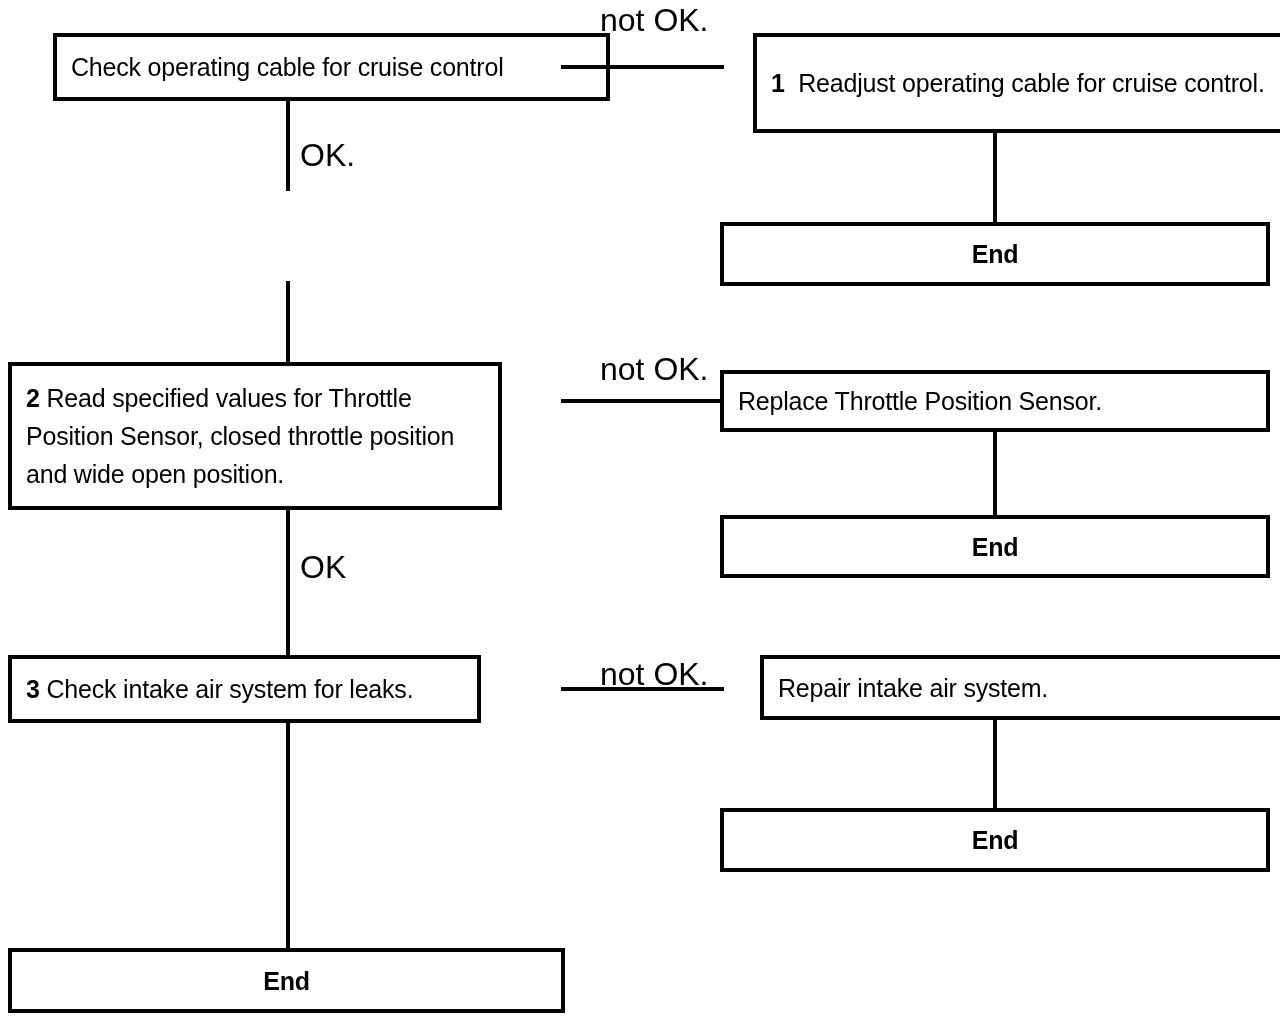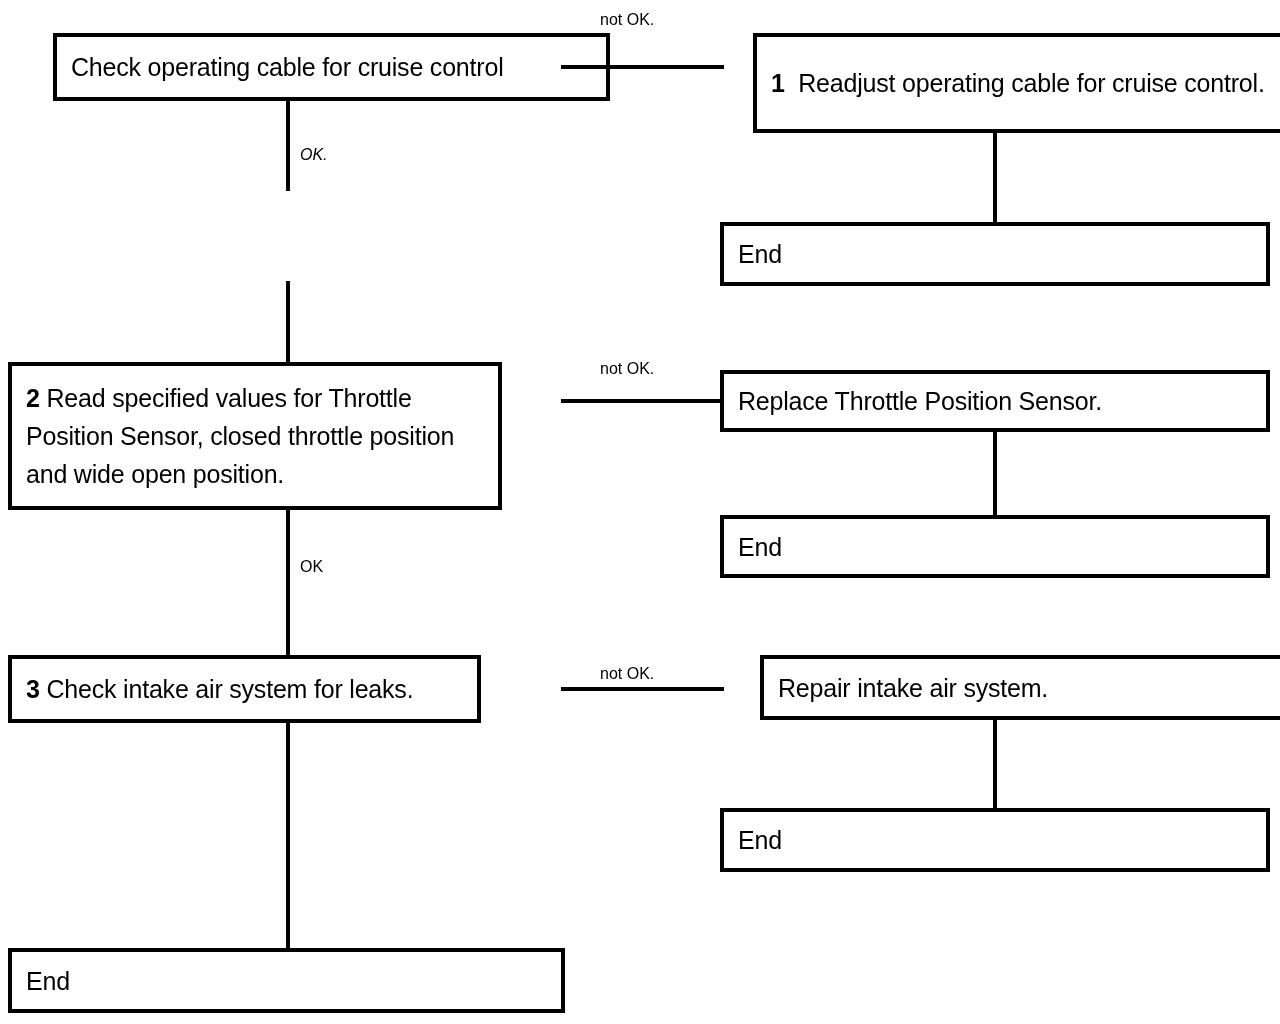--- a/index.html
+++ b/index.html
@@ -32,36 +32,37 @@
     padding: 0 14px;
     font-size: 25px;
     line-height: 38px;
     letter-spacing: -0.2px;
     white-space: pre-line;
   }
   .node .txt .num {
     font-weight: bold;
   }
   .node.terminal .txt {
-    font-weight: normal;
+    font-weight: bold;
     font-size: 25px;
+    text-align: center;
   }
   .hline {
     position: absolute;
     background: #000000;
     height: 4px;
   }
   .vline {
     position: absolute;
     background: #000000;
     width: 4px;
   }
   .edge-label {
     position: absolute;
-    font-size: 16px;
+    font-size: 32px;
     line-height: 28px;
     white-space: nowrap;
   }
 
   
   #node-check-cable   { left: 8px;  top: 33px;  width: 557px; height: 68px; margin-left: 45px; }
   #node-read-values   { left: 8px;  top: 362px; width: 494px; height: 148px; }
   #node-check-intake  { left: 8px;  top: 655px; width: 473px; height: 68px; }
   #node-end-left      { left: 8px;  top: 948px; width: 557px; height: 65px; }
 
@@ -84,21 +85,21 @@
   #conn-v-end   { left: 286px; top: 719px; height: 233px; }
 
   #conn-v-r1 { left: 993px; top: 129px; height: 97px; }
   #conn-v-r2 { left: 993px; top: 428px; height: 91px; }
   #conn-v-r3 { left: 993px; top: 716px; height: 96px; }
 
   
   #label-notok-1 { left: 600px; top: 6px;   }
   #label-notok-2 { left: 600px; top: 355px; }
   #label-notok-3 { left: 600px; top: 660px; }
-  #label-ok-1    { left: 300px; top: 141px; font-style: italic; }
+  #label-ok-1    { left: 300px; top: 141px; }
   #label-ok-2    { left: 300px; top: 553px; }
 </style>
 </head>
 <body>
 
 <div id="canvas">
 
   <div class="node" id="node-check-cable">
     <span class="txt">Check operating cable for cruise control</span>
   </div>

